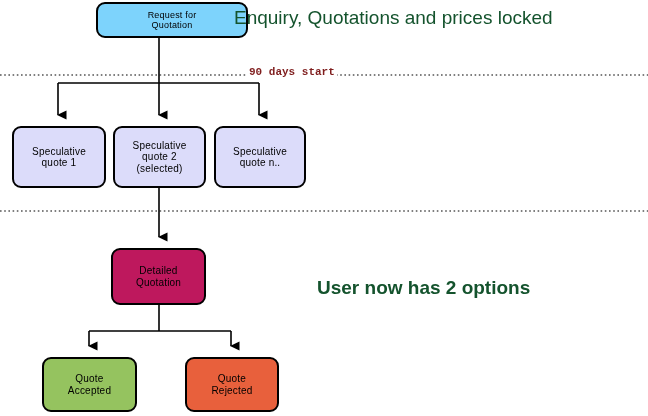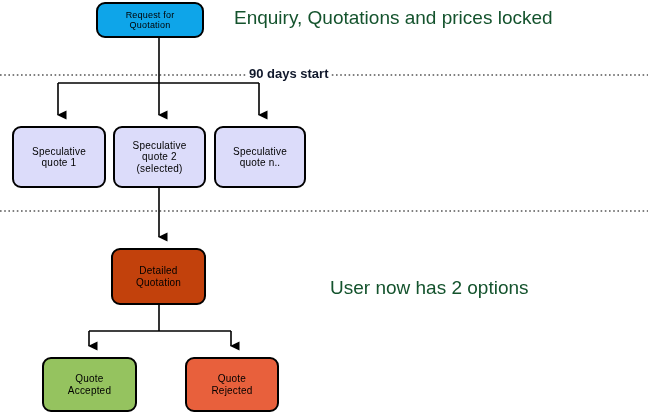--- a/index.html
+++ b/index.html
@@ -48,26 +48,26 @@
     color: #14532d;
     font-size: 19px;
     line-height: 1.25;
     white-space: pre-line;
     font-family: "Liberation Sans", "DejaVu Sans", sans-serif;
   }
 
   
   .divider-label {
     position: absolute;
-    color: #0f172a;
-    font-size: 13px;
+    color: #7f1d1d;
+    font-size: 11px;
     font-weight: bold;
     background: #ffffff;
     padding: 0 2px;
-    font-family: Liberation Sans, sans-serif;
+    font-family: Liberation Mono, monospace;
     white-space: nowrap;
   }
 
   svg { display: block; }
 </style>
 </head>
 <body>
 
 <div id="canvas">
 
@@ -92,43 +92,43 @@
 
     <path d="M159,188 L159,237" stroke="#000000" stroke-width="1.6" fill="none" marker-end="url(#arrowDown)"></path>
 
     <path d="M159,305 L159,331" stroke="#000000" stroke-width="1.6" fill="none"></path>
     <path d="M89,331 L231,331" stroke="#000000" stroke-width="1.6" fill="none"></path>
 
     <path d="M89,331 L89,346" stroke="#000000" stroke-width="1.6" fill="none" marker-end="url(#arrowDown)"></path>
     <path d="M231,331 L231,346" stroke="#000000" stroke-width="1.6" fill="none" marker-end="url(#arrowDown)"></path>
   </svg>
 
-  <div class="node medium" style="left:96px; top:2px; width:108px; height:36px; background:#0ea5e9;">Request for
+  <div class="node medium" style="left:96px; top:2px; width:152px; height:36px; background:#7dd3fc;">Request for
 Quotation</div>
 
   <div class="node small" style="left:12px; top:126px; width:94px; height:62px; background:#DCDCFA;">Speculative
 quote 1</div>
 
   <div class="node small" style="left:113px; top:126px; width:93px; height:62px; background:#DCDCFA;">Speculative
 quote 2
 (selected)</div>
 
   <div class="node small" style="left:214px; top:126px; width:92px; height:62px; background:#DCDCFA;">Speculative
 quote n..</div>
 
-  <div class="node small" style="left:111px; top:248px; width:95px; height:57px; background:#c2410c;">Detailed
+  <div class="node small" style="left:111px; top:248px; width:95px; height:57px; background:#be185d;">Detailed
 Quotation</div>
 
   <div class="node small" style="left:42px; top:357px; width:95px; height:55px; background:#95C35F;">Quote
 Accepted</div>
 
   <div class="node small" style="left:185px; top:357px; width:94px; height:55px; background:#E8603C;">Quote
 Rejected</div>
 
   <div class="divider-label" style="left:247px; top:66px;">90 days start</div>
 
 
   <div class="note" style="left:234px; top:6px;">Enquiry, Quotations and prices locked</div>
 
 
-  <div class="note" style="left:330px; top:276px;">User now has 2 options</div>
+  <div class="note" style="left:317px; top:276px;font-weight:bold;">User now has 2 options</div>
 
 </div>
 
 </body></html>

